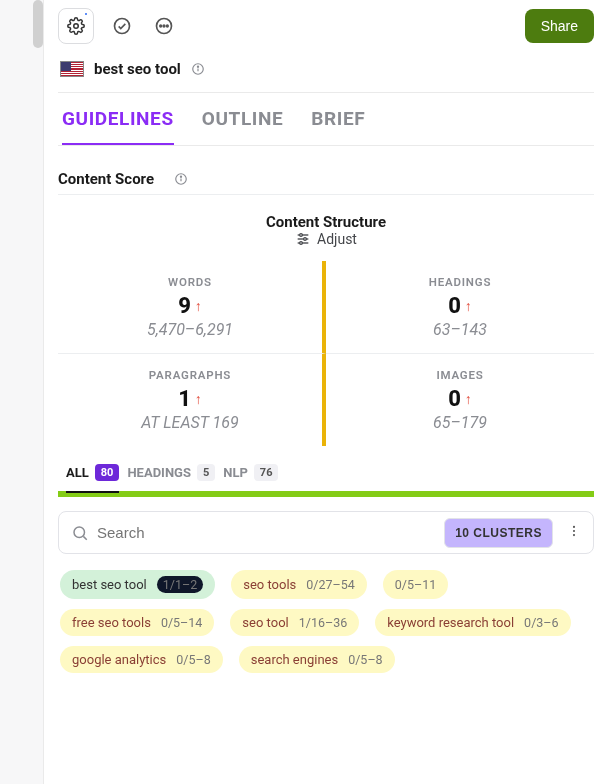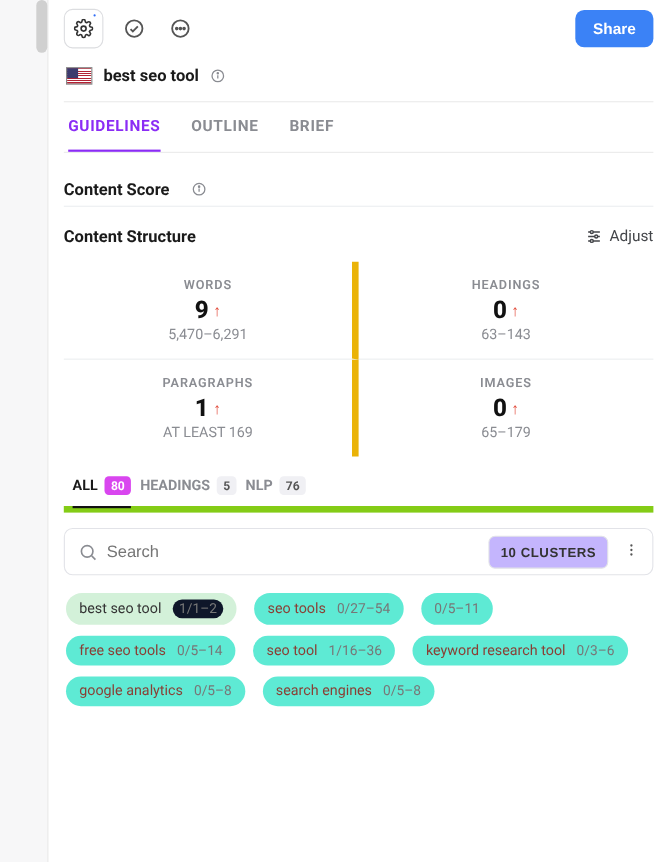--- a/index.html
+++ b/index.html
@@ -53,27 +53,27 @@
     background: #2e6cf6;
     border-radius: 50%;
     border: 2px solid #fff;
   }
   .plainicon {
     width: 28px; height: 28px;
     display: flex; align-items: center; justify-content: center;
     color: #44464a;
   }
   .sharebtn {
-    background: #3b82f6;
+    background: #4d7c0f;
     color: #fff;
     border: none;
     border-radius: 8px;
     padding: 9px 16px;
     font-size: 14px;
-    font-weight: 700;
+    font-weight: 400;
     margin-left: 29px;
   }
   .kwrow {
     display: flex; align-items: center; gap: 10px;
     padding: 8px 0 14px 2px;
   }
   .flag {
     width: 24px; height: 16px;
     background: linear-gradient(
       to bottom,
@@ -91,21 +91,21 @@
   .kwtext { font-size: 15px; font-weight: 700; color: #1a1a1a; }
   .info { color:#8a8c92; display:inline-flex; }
   .tabs {
     display: flex; gap: 28px;
     border-top: 1px solid #eaeaea;
     border-bottom: 1px solid #eaeaea;
     padding: 0 4px;
   }
   .tab {
     padding: 14px 0 13px 0;
-    font-size: 14px;
+    font-size: 19px;
     letter-spacing: .6px;
     font-weight: 700;
     color: #8a8c92;
     border-bottom: 2px solid transparent;
   }
   .tab.active { color:#8b2cf5; border-bottom-color:#8b2cf5; }
   .sectitle {
     font-size: 15px; font-weight: 700; color:#1a1a1a;
     display:flex; align-items:center; gap:20px;
     padding-top: 24px;
@@ -128,56 +128,57 @@
     font-size:12px;
     padding: 4px 8px;
     border-radius:3px;
     display:flex; align-items:center; gap:4px;
     color:#333;
   }
   .hr { border-top:1px solid #eceef0; margin-top:6px;}
   .structrow {
     display:flex; align-items:center; justify-content:space-between;
     padding-top: 18px;
+    flex-direction: column;
   }
   .adjust { display:flex; align-items:center; gap:6px; color:#44464a; font-size:14px;}
   .metrics {
     display:grid;
     grid-template-columns: 1fr 1fr;
     margin-top: 14px;
   }
   .metric {
     text-align:center;
     padding: 14px 8px 14px 8px;
   }
   .metric:nth-child(1), .metric:nth-child(2){ border-bottom:1px solid #eceef0;}
-  .metric:nth-child(1), .metric:nth-child(3){ border-right:6px solid #eab308;}
+  .metric:nth-child(1), .metric:nth-child(3){ border-right:4px solid #eab308;}
   .metric .label { font-size:11.5px; letter-spacing:.8px; color:#8a8c92; font-weight:600;}
   .metric .value { font-size:22px; font-weight:800; color:#111; margin-top:4px; display:inline-flex; align-items:center; gap:4px;}
   .metric .value .up { color:#e24c3c; font-size:14px;}
-  .metric .range { font-size:13px; color:#8a8c92; margin-top:2px;}
+  .metric .range { font-size:16px; color:#8a8c92; margin-top:2px;font-style:italic;}
   .tagtabs {
     display:flex; gap:8px;
     padding: 18px 8px 0 8px;
     border-bottom: 6px solid #84cc16;
   }
   .tagtab {
     display:flex; align-items:center; gap:6px;
     padding-bottom: 10px;
     font-size:13px; font-weight:700; color:#8a8c92;
     border-bottom:2px solid transparent;
     margin-bottom:-2px;
   }
   .tagtab.active { color:#1a1a1a; border-bottom-color:#111;}
   .badge {
     background:#f0f0f4; color:#555;
     font-size:11px; font-weight:700;
     padding:2px 6px; border-radius:4px;
   }
-  .tagtab.active .badge { background:#d946ef; color:#fff;}
+  .tagtab.active .badge { background:#6d28d9; color:#fff;}
   .searchrow {
     margin-top: 14px;
     border:1px solid #e2e3e8;
     border-radius: 8px;
     display:flex; align-items:center;
     padding: 4px 6px 4px 12px;
     gap:8px;
   }
   .searchrow input {
     flex:1; border:none; outline:none;
@@ -201,21 +202,21 @@
   .pill {
     display:inline-flex; align-items:center; gap:10px;
     border-radius: 16px;
     padding: 6px 12px;
     font-size:13px;
   }
   .pill .t { color:#333; }
   .pill .r { color:#777; font-size:12.5px;}
   .pill.good { background:#d3f1d9;}
   .pill.good .r { background:#0f172a; border-radius:10px; padding:1px 6px;}
-  .pill.warn { background:#5eead4;}
+  .pill.warn { background:#fef9c3;}
   .pill.warn .t { color:#8a3f35;}
 </style>
 </head>
 <body>
 
 <div class="leftgutter">
   <div class="scrolltrack"></div>
 </div>
 
 <div class="main">

